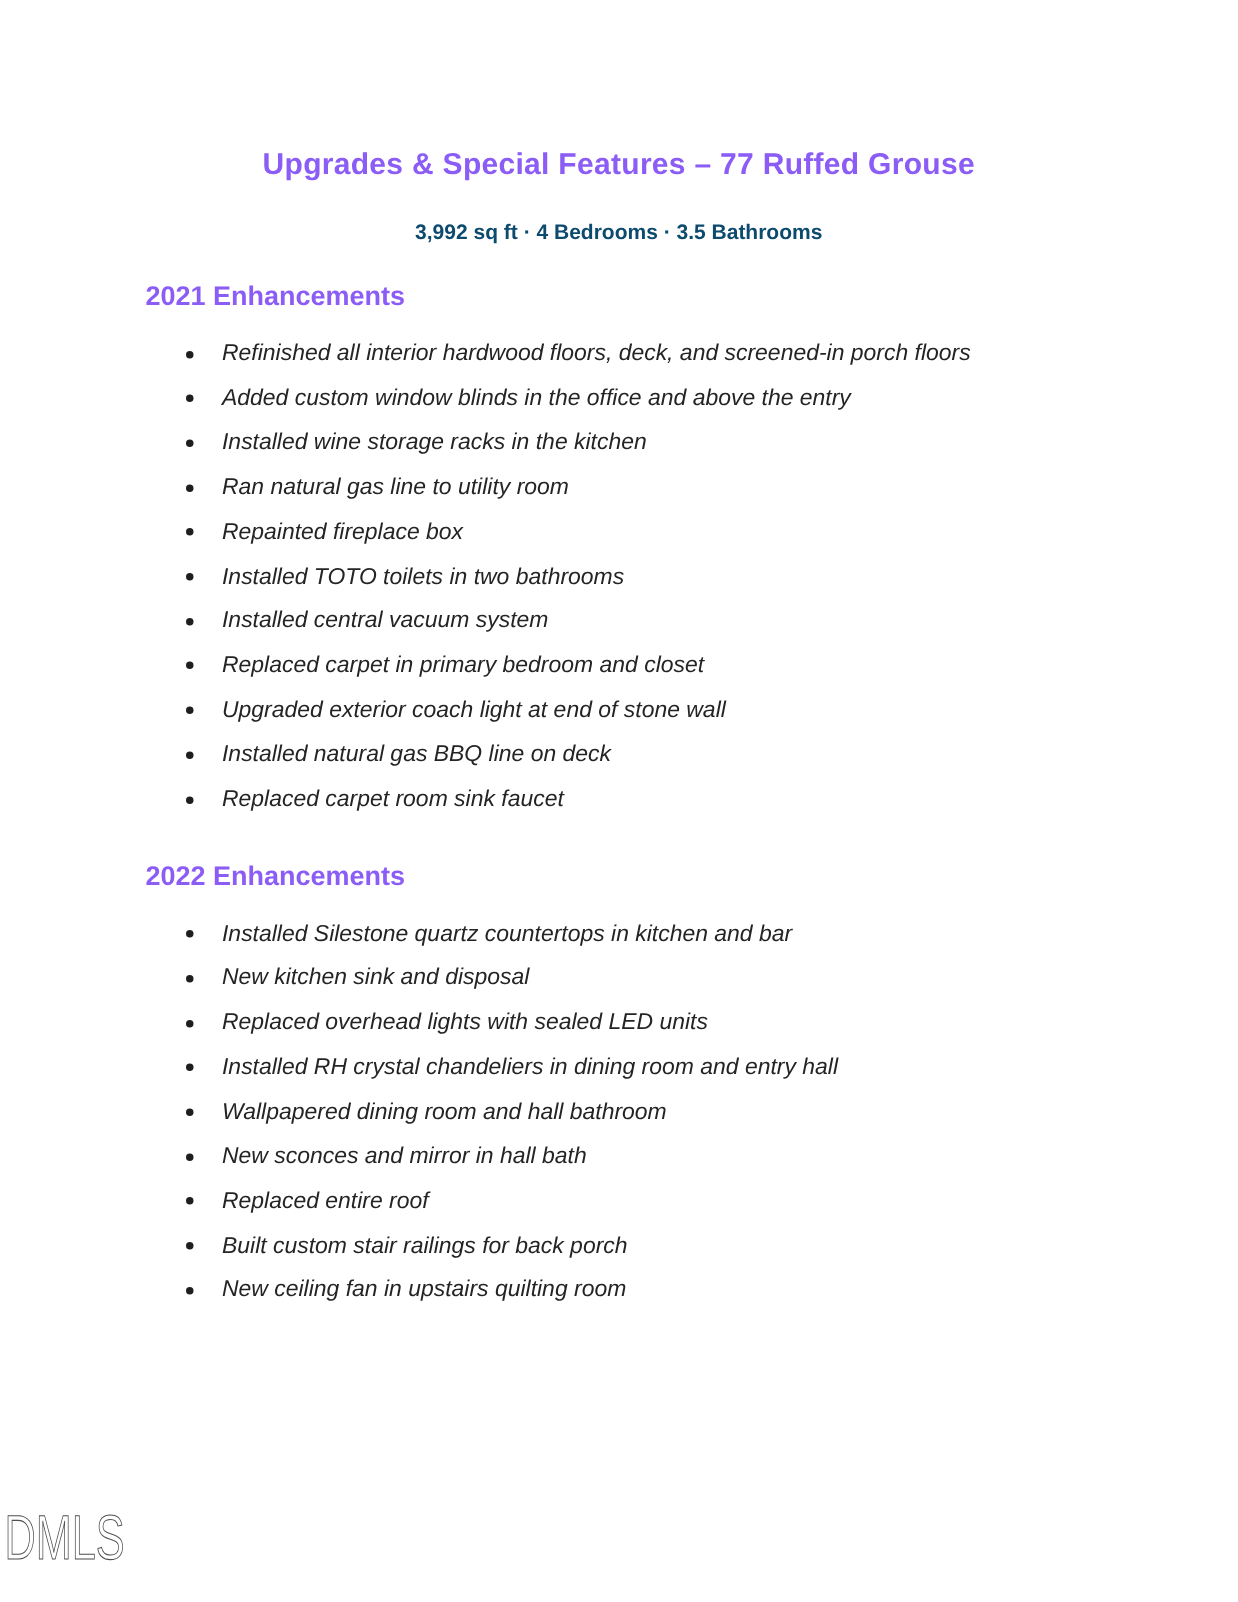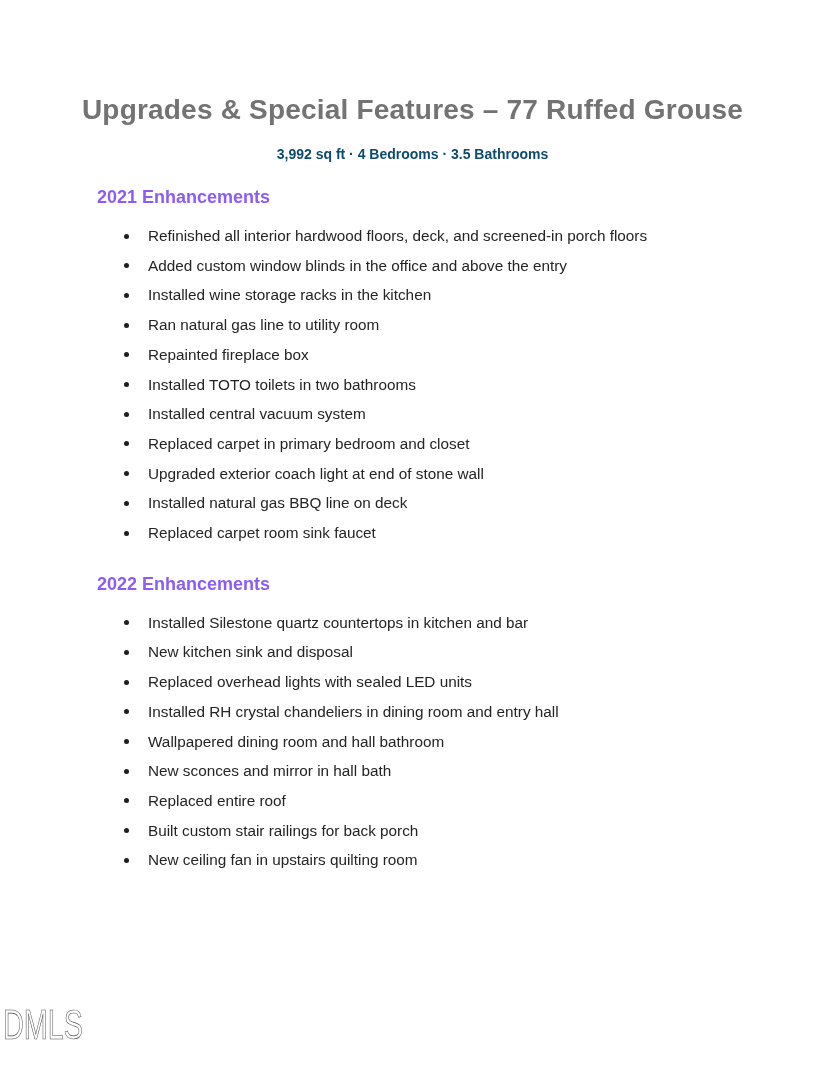--- a/index.html
+++ b/index.html
@@ -11,25 +11,25 @@
     background: #ffffff;
     overflow: hidden;
     font-family: "Liberation Sans", "DejaVu Sans", sans-serif;
     color: #1e1e1e;
     box-sizing: border-box;
     padding-top: 97px;
   }
   .doc-title {
     margin: 0;
     text-align: center;
-    font-size: 28px;
+    font-size: 20px;
     line-height: 26px;
     font-weight: bold;
     letter-spacing: 0.2px;
-    color: #737373;
+    color: #8b5cf6;
   }
   .doc-subtitle {
     margin: 23px 0 0 0;
     text-align: center;
     font-size: 14px;
     line-height: 17px;
     font-weight: bold;
     color: #0c4a6e;
   }
   .section-heading {
@@ -43,20 +43,21 @@
     margin-top: 26px;
   }
   ul.feature-list {
     margin: 13px 0 0 0;
     padding: 0 0 0 148px;
     list-style: none;
     width: 522px;
     font-size: 15.3px;
     line-height: 29.7px;
     color: #242424;
+    font-style: italic;
   }
   ul.feature-list li {
     position: relative;
   }
   ul.feature-list li::before {
     content: "";
     position: absolute;
     left: -24px;
     top: 12.5px;
     width: 5px;

